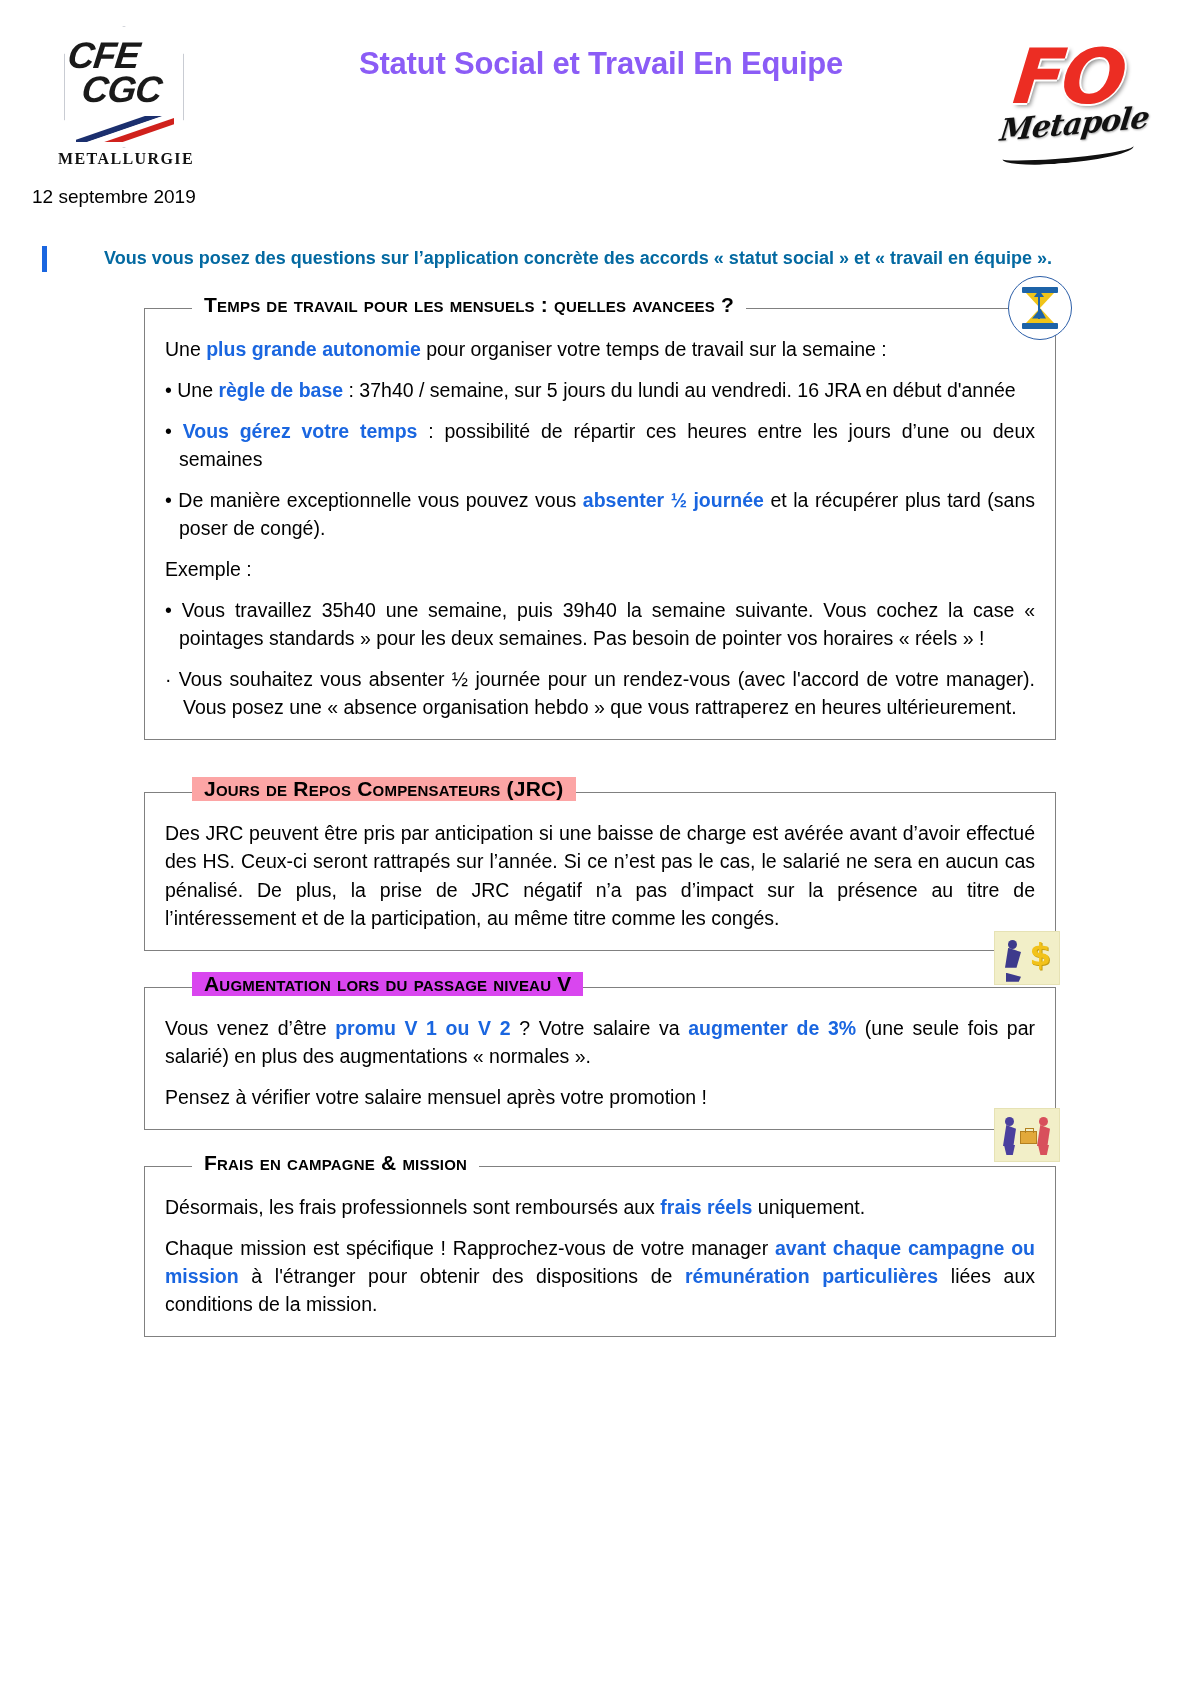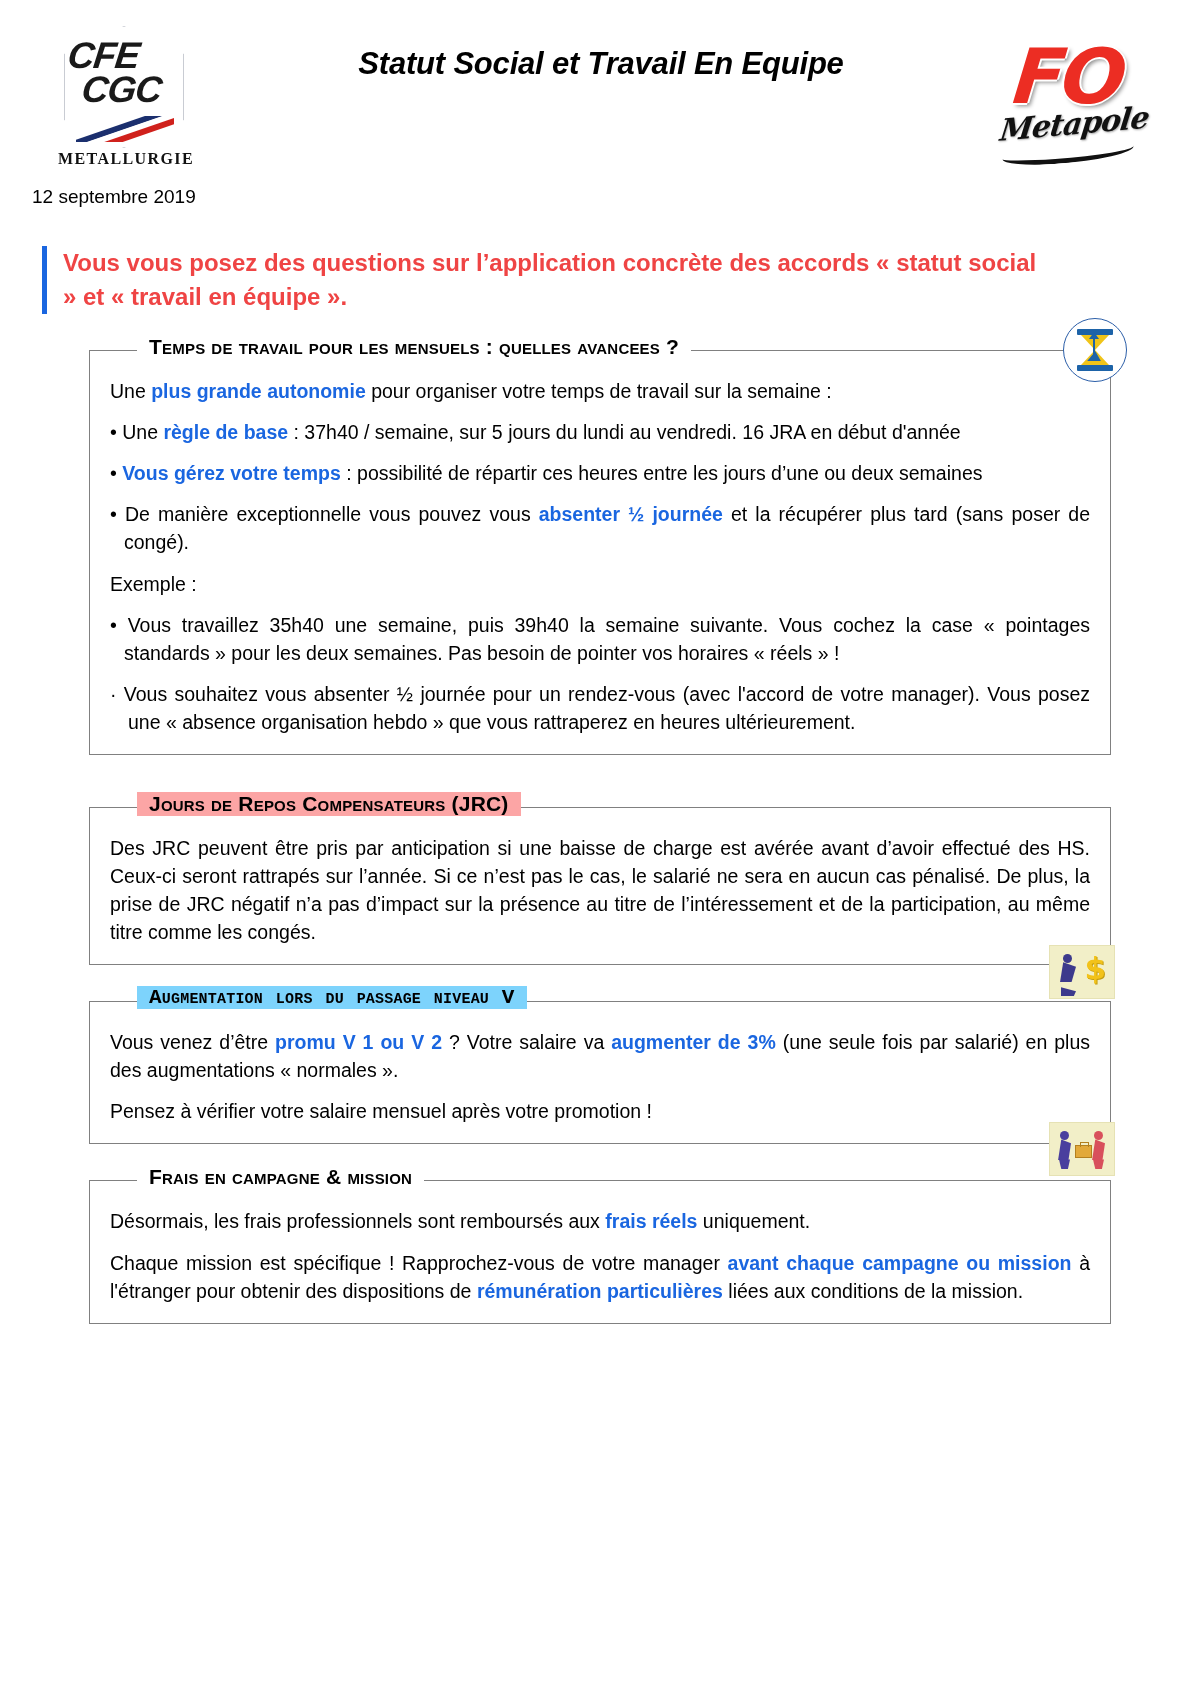--- a/index.html
+++ b/index.html
@@ -114,22 +114,21 @@
   .titles {
     flex: 1 1 auto;
     text-align: center;
     padding-top: 20px;
   }
   .title-1 {
     font-size: 31px;
     font-weight: bold;
     letter-spacing: -0.2px;
     line-height: 1.18;
-    color: #000000;
-    font-style: italic;
+    color: #8b5cf6;
   }
   .title-2 {
     font-size: 38px;
     font-weight: bold;
     letter-spacing: -0.3px;
     line-height: 1.2;
     margin-top: 4px;
     color: #000;
   }
 
@@ -191,32 +190,33 @@
   
   .intro {
     margin: 38px 0 0 42px;
     padding-left: 16px;
     border-left: 5px solid #1a66e0;
     width: 1010px;
     box-sizing: border-box;
   }
   .intro p {
     margin: 0 0 16px 0;
-    color: #ef4444;
-    font-weight: bold;
-    font-size: 24px;
+    color: #0369a1;
+    font-weight: bold;
+    font-size: 18px;
     line-height: 1.42;
+    text-align: right;
   }
   .intro p:last-child { margin-bottom: 0; }
 
   
   .section {
     position: relative;
     margin: 0 auto;
-    width: 1022px;
+    width: 912px;
     box-sizing: border-box;
   }
   .sec-wrap { position: relative; }
 
   .sec-legend {
     position: relative;
     height: 0;
     z-index: 3;
   }
   .sec-title {
@@ -514,21 +514,21 @@
             <div class="clip-money">
               <div class="cm-person">
                 <span class="cm-head"></span>
                 <span class="cm-body"></span>
                 <span class="cm-leg"></span>
               </div>
               <div class="cm-dollar">$</div>
             </div>
           </div>
           <div class="sec-legend">
-            <span class="sec-title" style="background: #7dd3fc; font-family: Liberation Mono, monospace;">Augmentation lors du passage niveau V</span>
+            <span class="sec-title" style="background: #d946ef;">Augmentation lors du passage niveau V</span>
           </div>
           <div class="sec-frame">
             <p class="body-text justify"><span>Vous venez d’être </span><b class="blue">promu V 1 ou V 2</b><span> ? Votre salaire va </span><b class="blue">augmenter de 3%</b><span> (une seule fois par salarié) en plus des augmentations « normales ».</span></p>
             <p class="body-text justify"><span>Pensez à vérifier votre salaire mensuel après votre promotion !</span></p>
           </div>
         </div>
       </div>
       <div class="gap-md"></div>
       <div class="section">
         <div class="sec-wrap">

